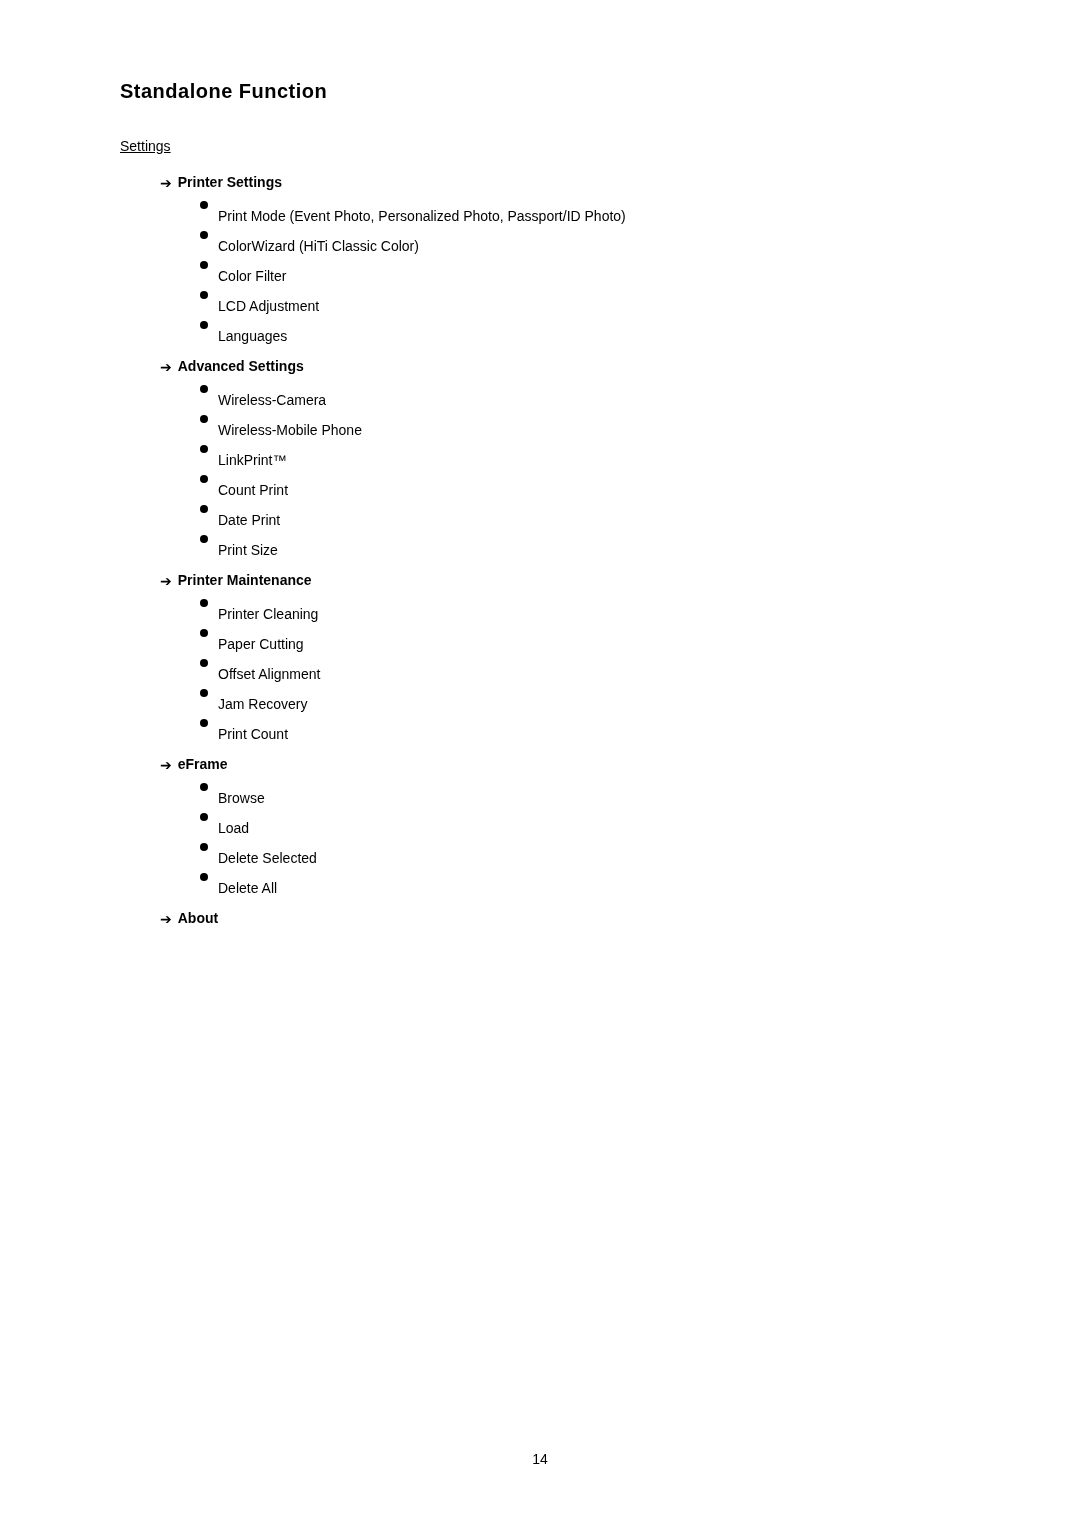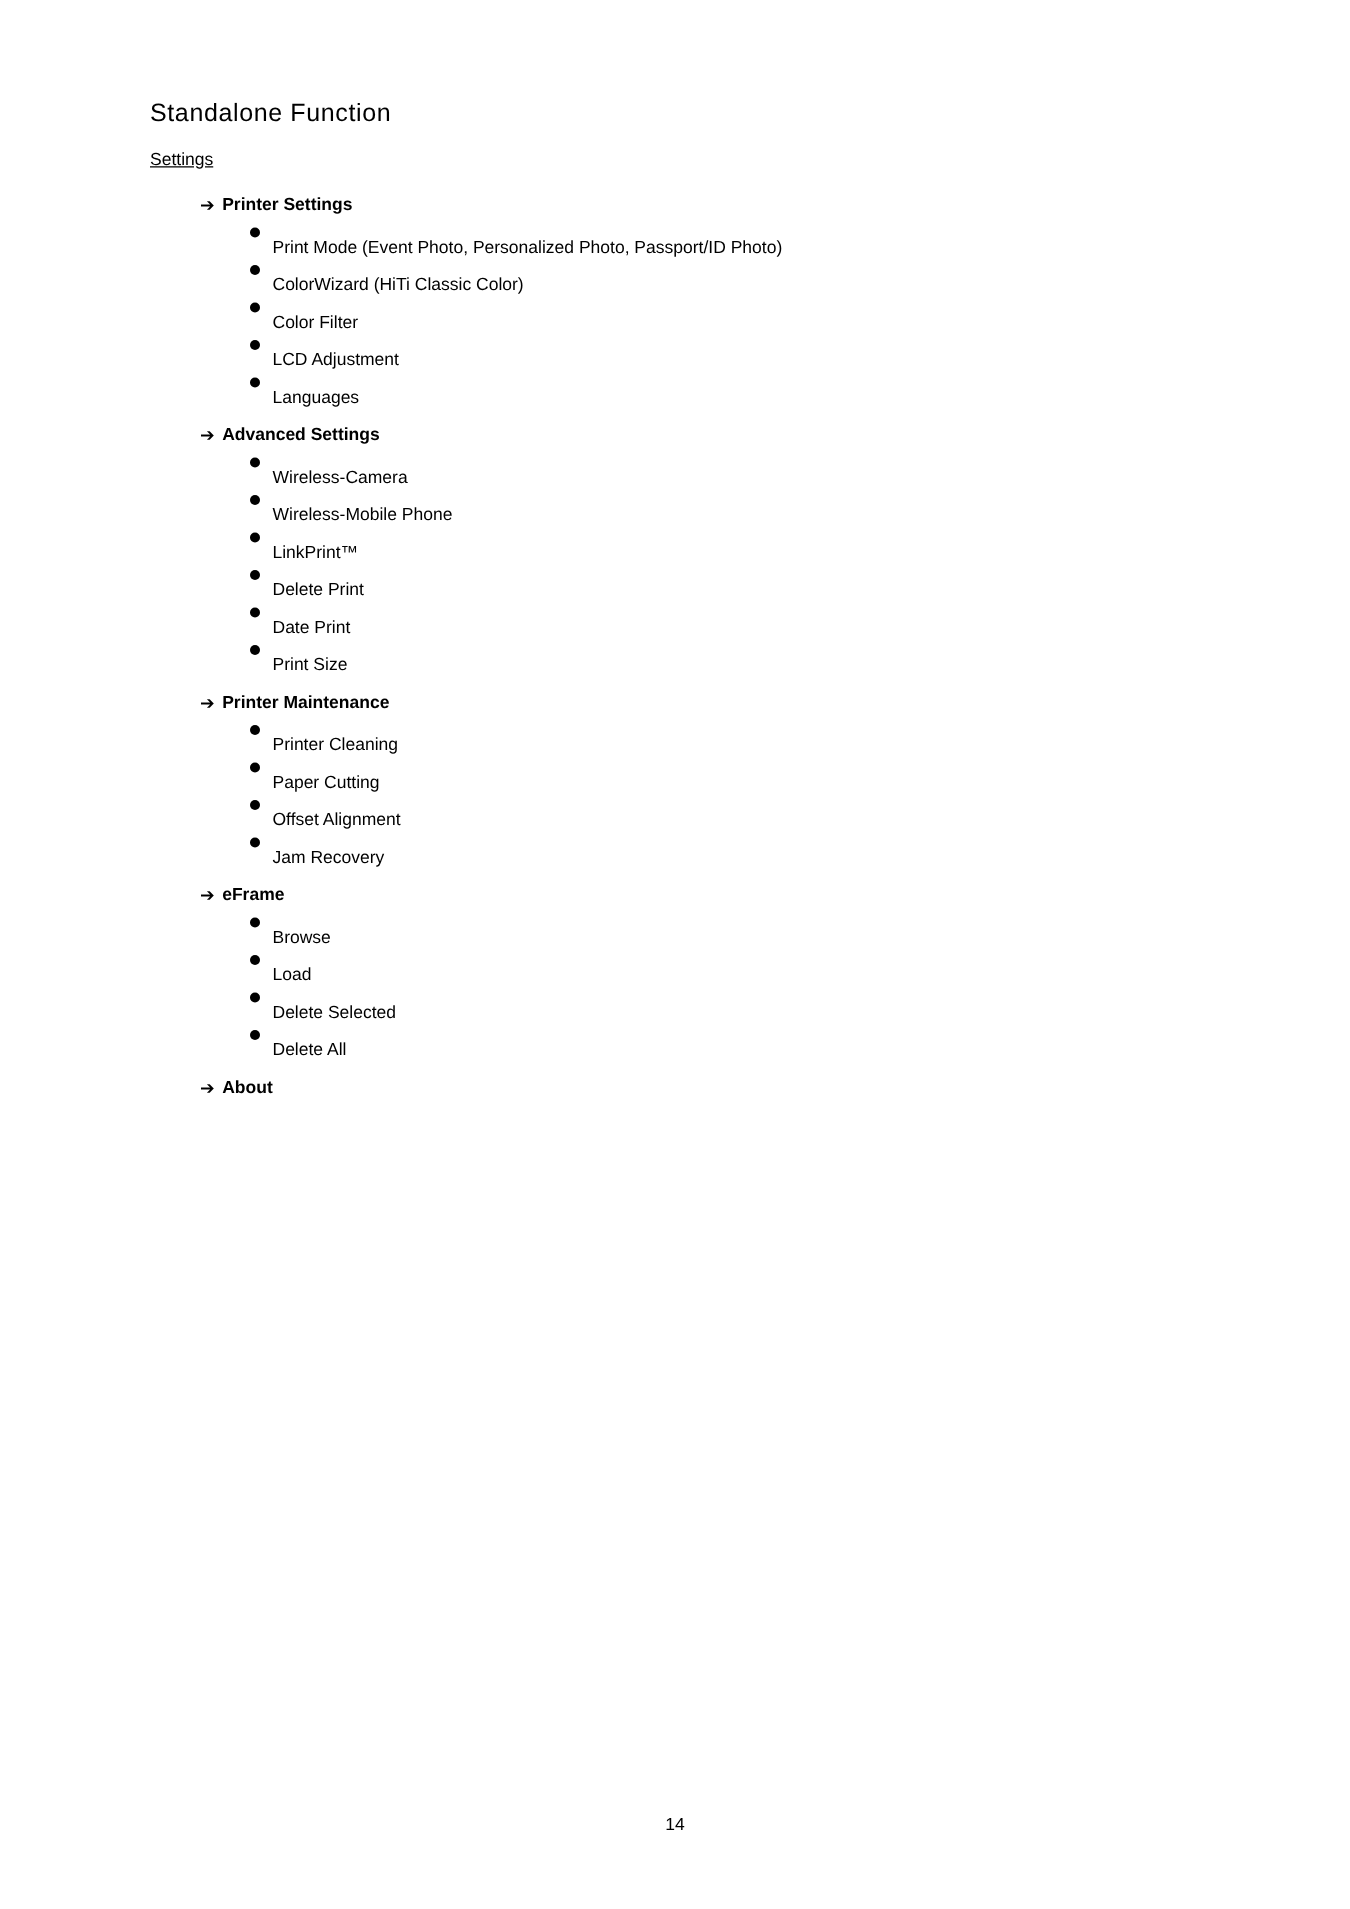--- a/index.html
+++ b/index.html
@@ -18,22 +18,22 @@
       position: relative;
     }
 
     .page-container {
       padding: 80px 120px 80px 120px;
       max-width: 1080px;
     }
 
     .page-title {
       font-size: 20px;
-      font-weight: normal;
-      margin-bottom: 16px;
+      font-weight: bold;
+      margin-bottom: 35px;
       letter-spacing: 0.5px;
     }
 
     .section-label {
       text-decoration: underline;
       font-size: 14px;
       margin-bottom: 20px;
       display: block;
     }
 
@@ -150,21 +150,21 @@
       <div class="bullet-item">
         <div class="bullet"></div>
         <span class="bullet-text">Wireless-Mobile Phone</span>
       </div>
       <div class="bullet-item">
         <div class="bullet"></div>
         <span class="bullet-text">LinkPrint™</span>
       </div>
       <div class="bullet-item">
         <div class="bullet"></div>
-        <span class="bullet-text">Delete Print</span>
+        <span class="bullet-text">Count Print</span>
       </div>
       <div class="bullet-item">
         <div class="bullet"></div>
         <span class="bullet-text">Date Print</span>
       </div>
       <div class="bullet-item">
         <div class="bullet"></div>
         <span class="bullet-text">Print Size</span>
       </div>
     </div>
@@ -184,20 +184,24 @@
         <div class="bullet"></div>
         <span class="bullet-text">Paper Cutting</span>
       </div>
       <div class="bullet-item">
         <div class="bullet"></div>
         <span class="bullet-text">Offset Alignment</span>
       </div>
       <div class="bullet-item">
         <div class="bullet"></div>
         <span class="bullet-text">Jam Recovery</span>
+      </div>
+      <div class="bullet-item">
+        <div class="bullet"></div>
+        <span class="bullet-text">Print Count</span>
       </div>
     </div>
   </div>
 
   <div class="arrow-group">
     <div class="arrow-item">
       <span class="arrow">➔</span>
       <span class="arrow-label">eFrame</span>
     </div>
     <div class="bullet-list">

